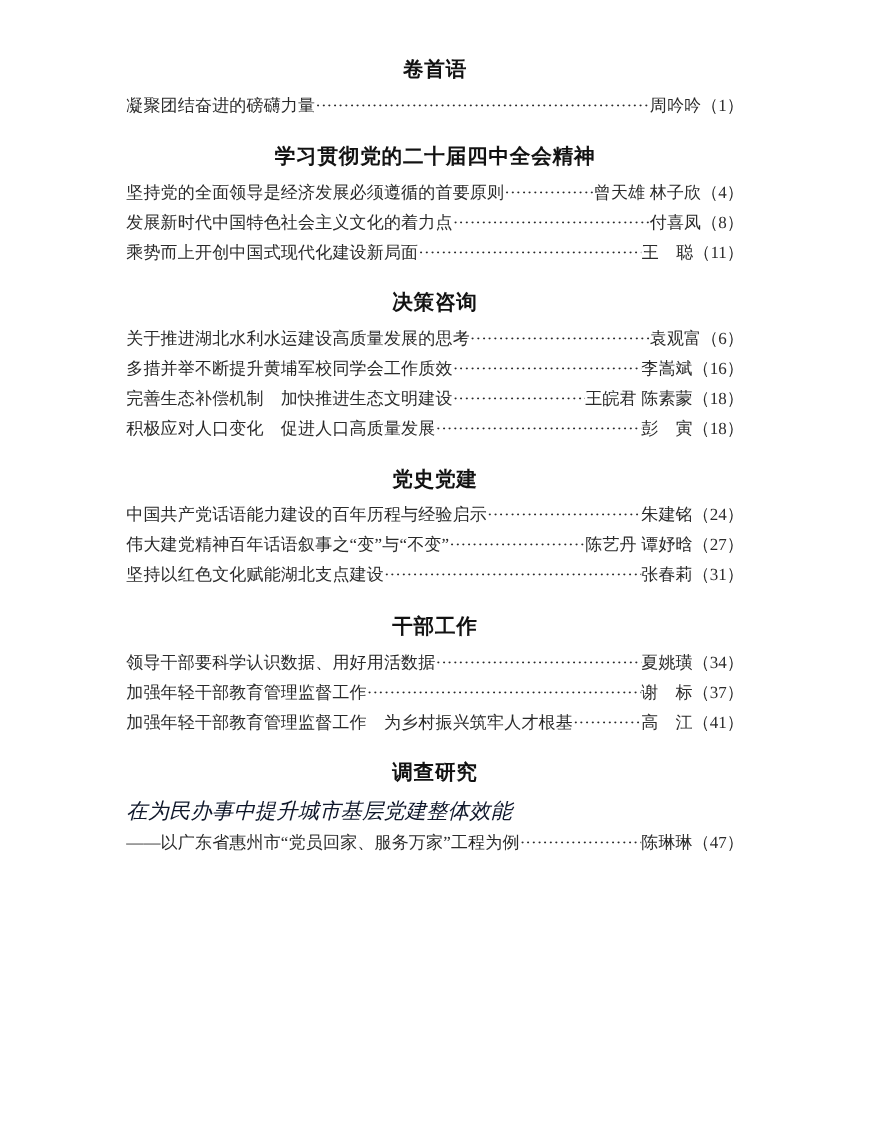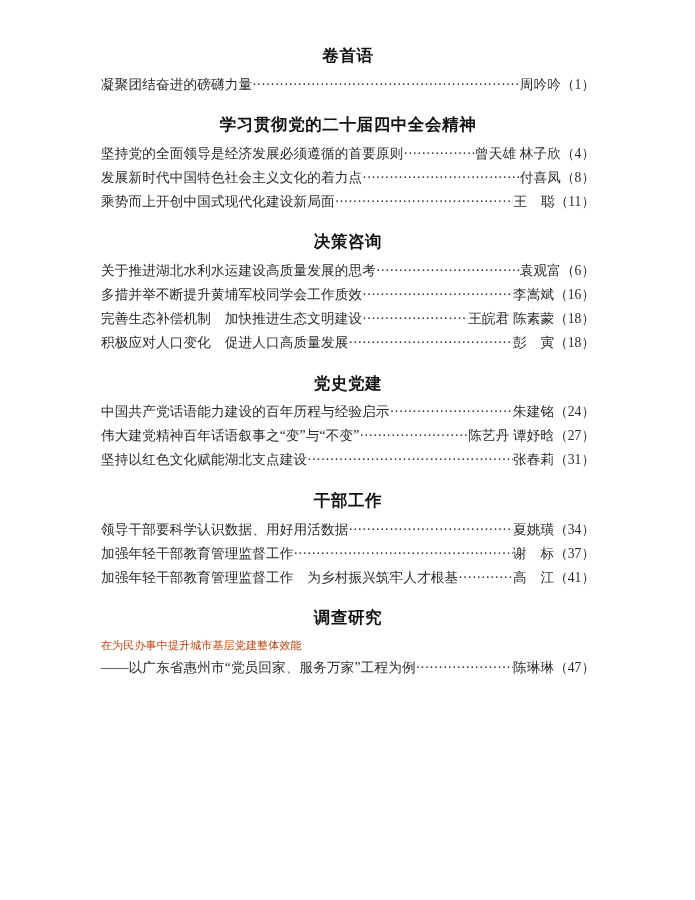--- a/index.html
+++ b/index.html
@@ -95,26 +95,27 @@
     letter-spacing: 0.15px;
     padding-left: 0px;
   }
   .entry-page {
     flex: 0 0 auto;
     letter-spacing: 0px;
   }
   
   .entry-plain {
     display: block;
-    font-size: 11px;
-    line-height: 1;
-    color: #c2410c;
+    font-size: 17px;
+    line-height: 1;
+    color: #0f172a;
     margin: 0 0 10.5px 0;
     letter-spacing: 0.15px;
     white-space: nowrap;
+    font-style: italic;
   }
 </style>
 </head>
 <body>
 
 <div id="toc-page">
   <div class="content-area" id="toc-root">
       <div class="section">
         <div class="section-heading">卷首语</div>
         <ul class="entry-list">

